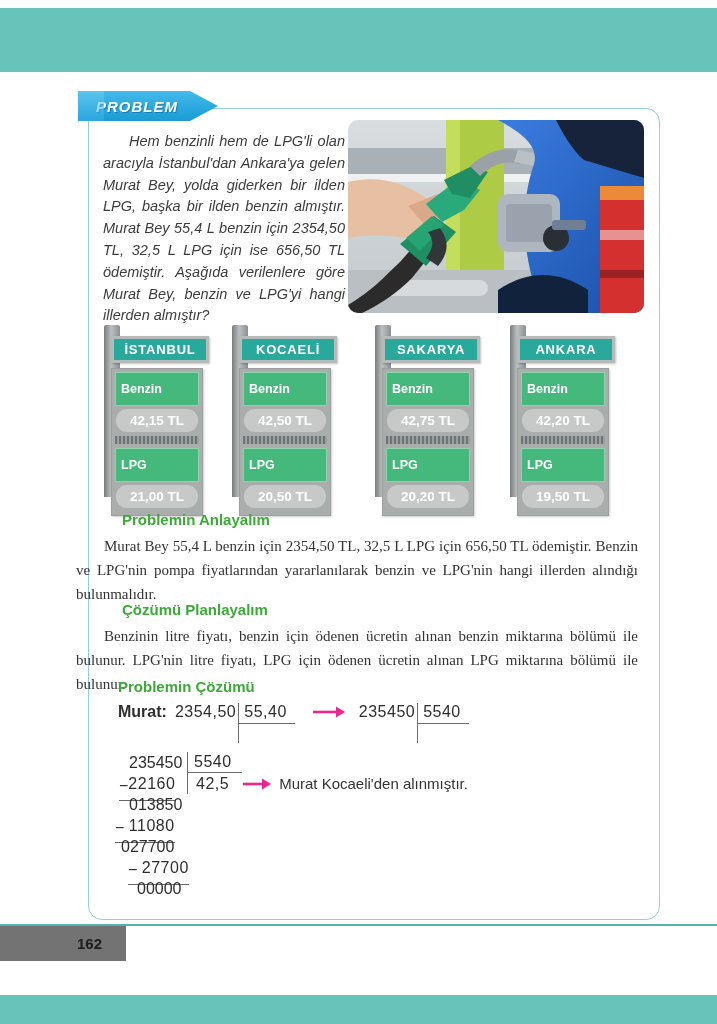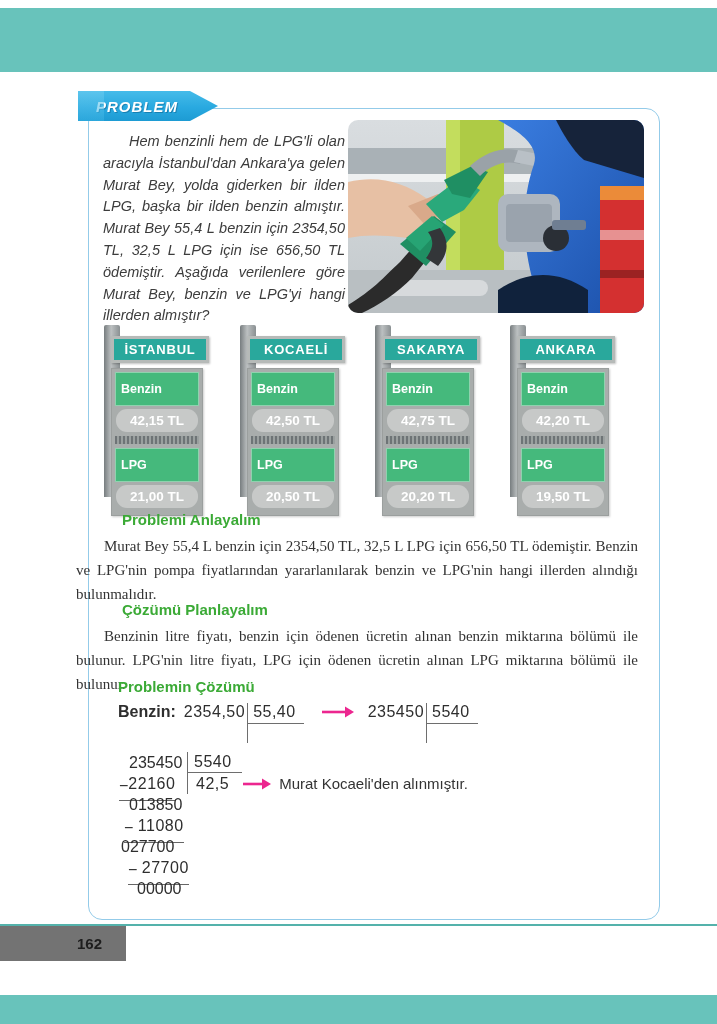--- a/index.html
+++ b/index.html
@@ -171,21 +171,21 @@
   <div class="pole"></div>
   <div class="city-plate">İSTANBUL</div>
   <div class="panel">
     <div class="fuel-bar">Benzin</div>
     <div class="price-pill">42,15 TL</div>
     <div class="ribbed"></div>
     <div class="fuel-bar">LPG</div>
     <div class="price-pill">21,00 TL</div>
   </div>
 </div>
-<div class="sign" style="left:240px">
+<div class="sign" style="left:232px">
   <div class="pole"></div>
   <div class="city-plate">KOCAELİ</div>
   <div class="panel">
     <div class="fuel-bar">Benzin</div>
     <div class="price-pill">42,50 TL</div>
     <div class="ribbed"></div>
     <div class="fuel-bar">LPG</div>
     <div class="price-pill">20,50 TL</div>
   </div>
 </div>
@@ -205,48 +205,48 @@
   <div class="city-plate">ANKARA</div>
   <div class="panel">
     <div class="fuel-bar">Benzin</div>
     <div class="price-pill">42,20 TL</div>
     <div class="ribbed"></div>
     <div class="fuel-bar">LPG</div>
     <div class="price-pill">19,50 TL</div>
   </div>
 </div>
 
-<div class="sec-title" style="left:122px; top:511px">Problemi Anlayalım</div>
+<div class="sec-title" style="left:122px; top:511px">Problemin Anlayalım</div>
 <div class="sec-text" style="top:534px">Murat Bey 55,4 L benzin için 2354,50 TL, 32,5 L LPG için 656,50 TL ödemiştir. Benzin ve LPG'nin pompa fiyatlarından yararlanılarak benzin ve LPG'nin hangi illerden alındığı bulunmalıdır.</div>
 
 <div class="sec-title" style="left:122px; top:601px">Çözümü Planlayalım</div>
 <div class="sec-text" style="top:624px">Benzinin litre fiyatı, benzin için ödenen ücretin alınan benzin miktarına bölümü ile bulunur. LPG'nin litre fiyatı, LPG için ödenen ücretin alınan LPG miktarına bölümü ile bulunur.</div>
 
 <div class="sec-title" style="left:118px; top:678px">Problemin Çözümü</div>
 
 <div class="benzin-line">
-  <span class="benzin-label">Benzin:</span>
+  <span class="benzin-label">Murat:</span>
   <span class="num">2354,50</span>
   <span class="dvr num">55,40</span>
   <span class="pink-arrow arrow-gap">
     <svg width="32" height="12" viewBox="0 0 32 12">
         <line x1="0" y1="6" x2="23" y2="6" stroke="#ec268f" stroke-width="2.6"></line>
         <polygon points="23,0.5 32,6 23,11.5" fill="#ec268f"></polygon>
       </svg>
   </span>
   <span class="num">235450</span>
   <span class="dvr num">5540</span>
 </div>
 
 <div class="division">
   <div class="dv-left">
     <div class="dv-line" style="margin-left:14px">235450</div>
     <div class="dv-line" style="margin-left:4px"><span class="u"><span class="minus">−</span><span class="num">22160</span></span></div>
     <div class="dv-line" style="margin-left:14px">013850</div>
-    <div class="dv-line" style="margin-left:9px"><span class="u"><span class="minus">−</span>&nbsp;<span class="num">11080</span></span></div>
+    <div class="dv-line" style=""><span class="u"><span class="minus">−</span>&nbsp;<span class="num">11080</span></span></div>
     <div class="dv-line" style="margin-left:6px">027700</div>
     <div class="dv-line" style="margin-left:13px"><span class="u"><span class="minus">−</span>&nbsp;<span class="num">27700</span></span></div>
     <div class="dv-line" style="margin-left:22px">00000</div>
   </div>
   <div class="dv-right">
     <span class="dv-divisor num">5540</span>
     <div class="dv-quot-row">
       <span class="dv-quot num">42,5</span>
       <span class="pink-arrow" style="margin:0 8px 0 14px">
         <svg width="28" height="12" viewBox="0 0 28 12">

